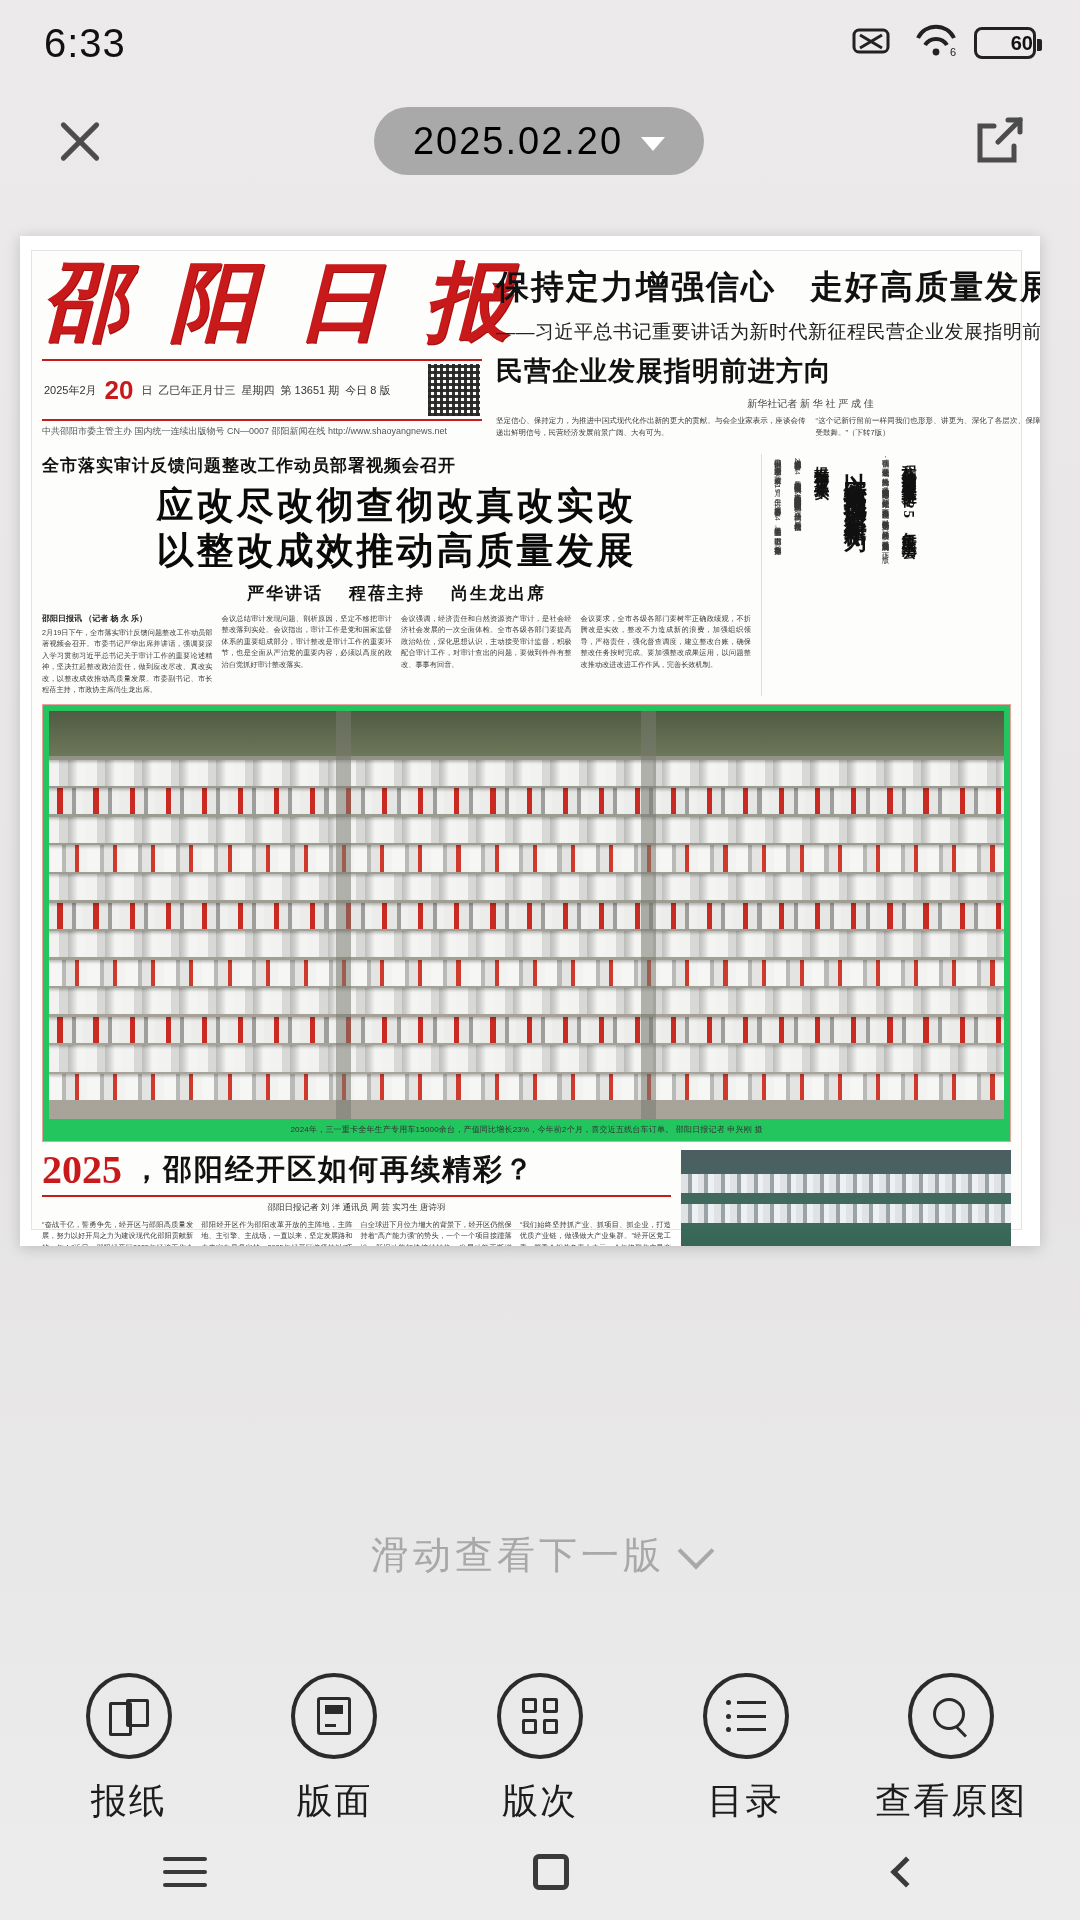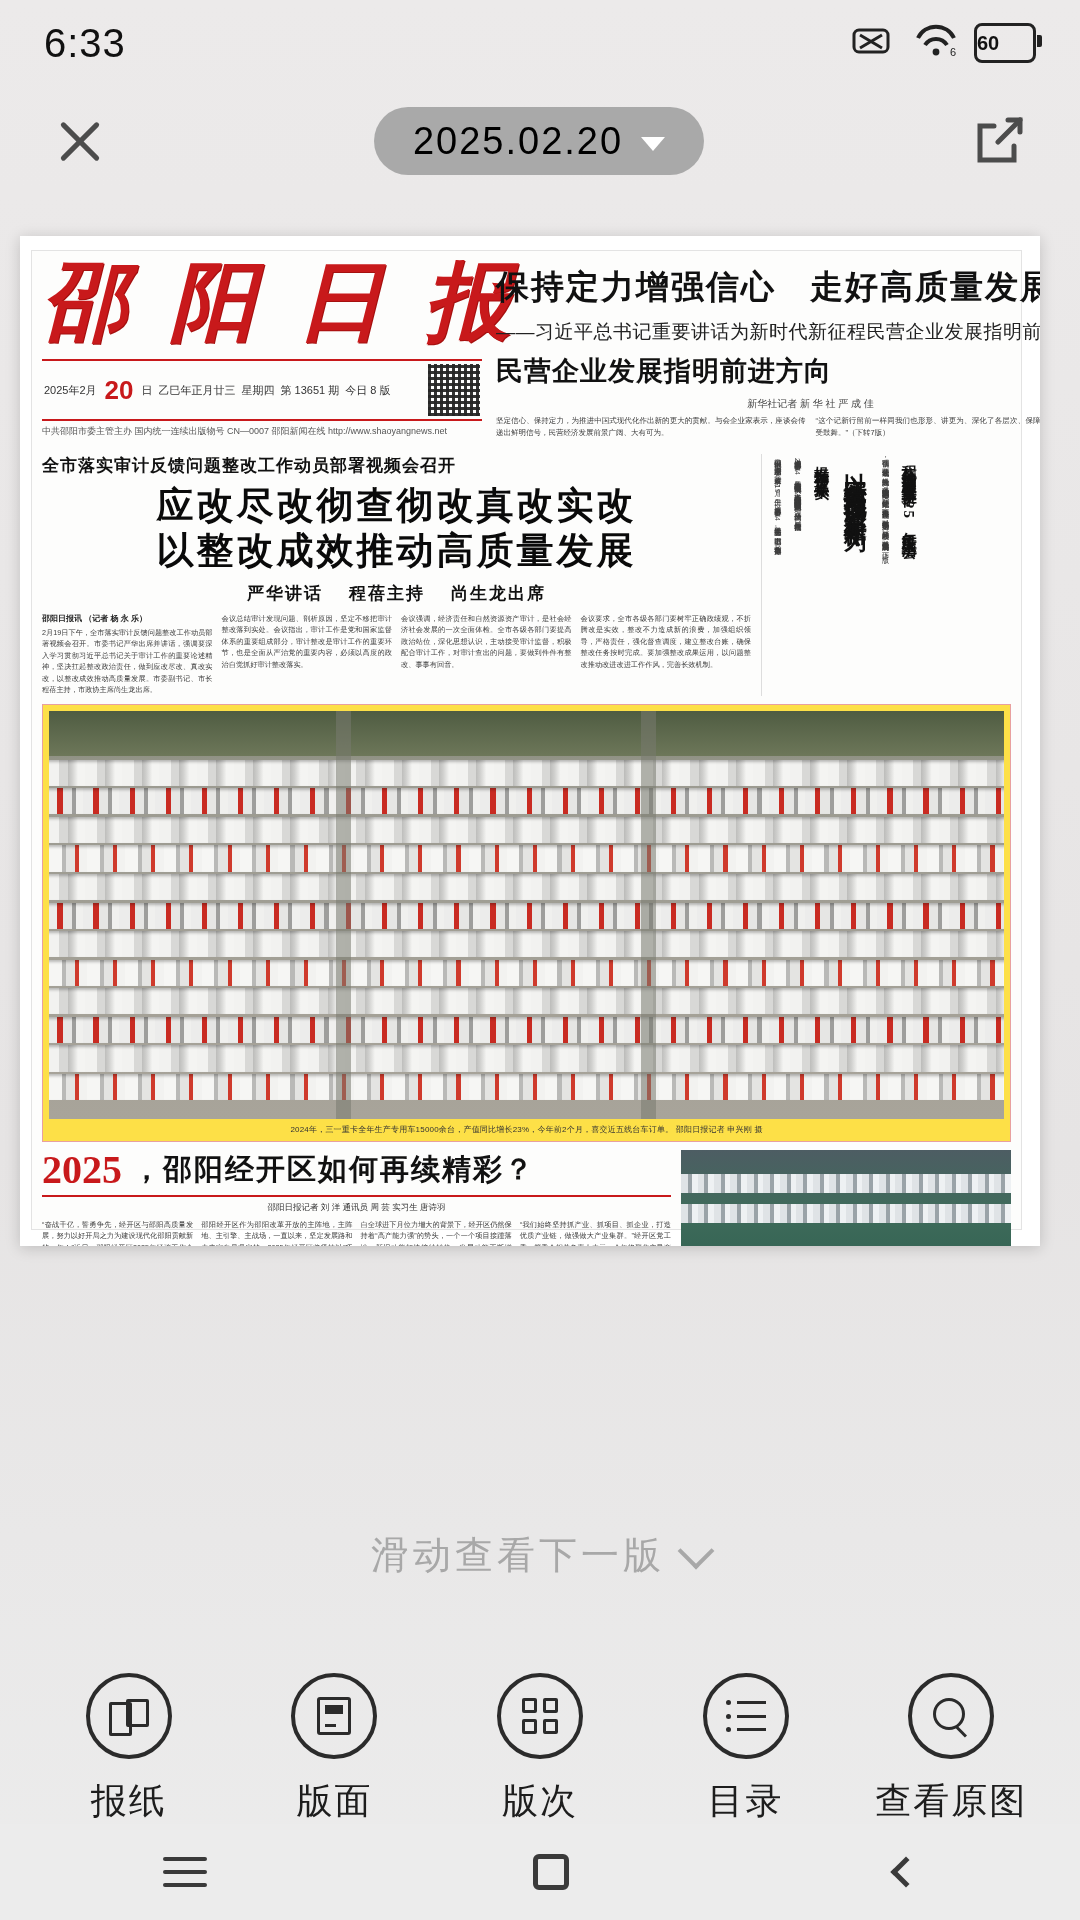--- a/index.html
+++ b/index.html
@@ -18,22 +18,22 @@
   
   .statusbar {
     position: absolute; top: 0; left: 0; width: 1080px; height: 86px;
     display: flex; align-items: center; justify-content: space-between;
     padding: 0 44px;
   }
   .status-time { font-size: 40px; color: #111; letter-spacing: 1px; }
   .status-right { display: flex; align-items: center; gap: 16px; }
   .ic { display: inline-block; }
   .batt {
-    width: 62px; height: 40px; border: 3px solid #222; border-radius: 8px;
-    position: relative; display: flex; align-items: center; justify-content: flex-start;
+    width: 62px; height: 32px; border: 3px solid #222; border-radius: 8px;
+    position: relative; display: flex; align-items: center; justify-content: flex-end;
   }
   .batt:after {
     content: ""; position: absolute; right: -9px; top: 9px;
     width: 5px; height: 12px; background: #222; border-radius: 0 2px 2px 0;
   }
   .batt span { font-size: 20px; color: #111; font-weight: 700; }
 
   
   .topnav {
     position: absolute; top: 86px; left: 0; width: 1080px; height: 110px;
@@ -170,21 +170,21 @@
   }
   .vtitle.small { font-size: 15px; letter-spacing: 2px; }
   .vtxt {
     writing-mode: vertical-rl; font-size: 7.2px; line-height: 1.7;
     color: #3b3b3b; letter-spacing: .3px;
   }
 
   
   .photo-box {
     margin-top: 8px; border: 1px solid #e8a0a0; padding: 6px;
-    background: #fde047;
+    background: #22c55e;
   }
   .photo {
     width: 100%; height: 408px; position: relative; overflow: hidden;
     background: #8d8f86;
   }
   .photo .sky {
     position: absolute; inset: 0;
     background: linear-gradient(180deg,#6f7a63 0%, #7d8470 6%, #9b9a90 14%, #a8a49a 100%);
   }
   .photo .rows { position: absolute; inset: 0; }

